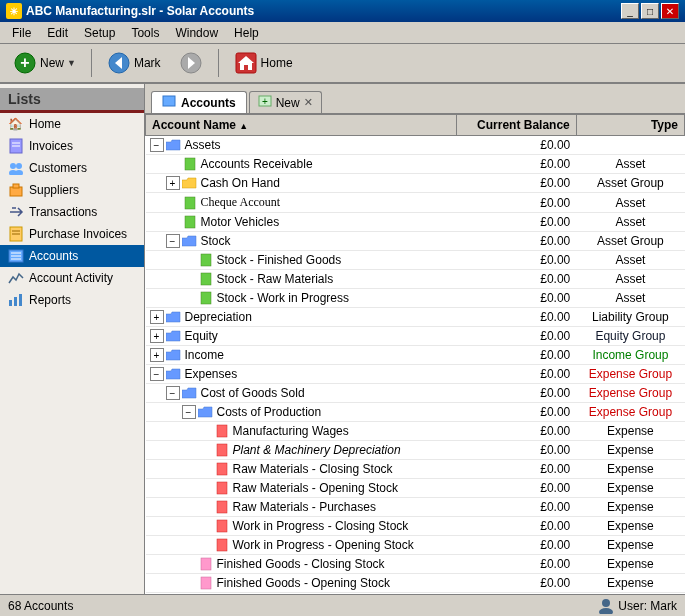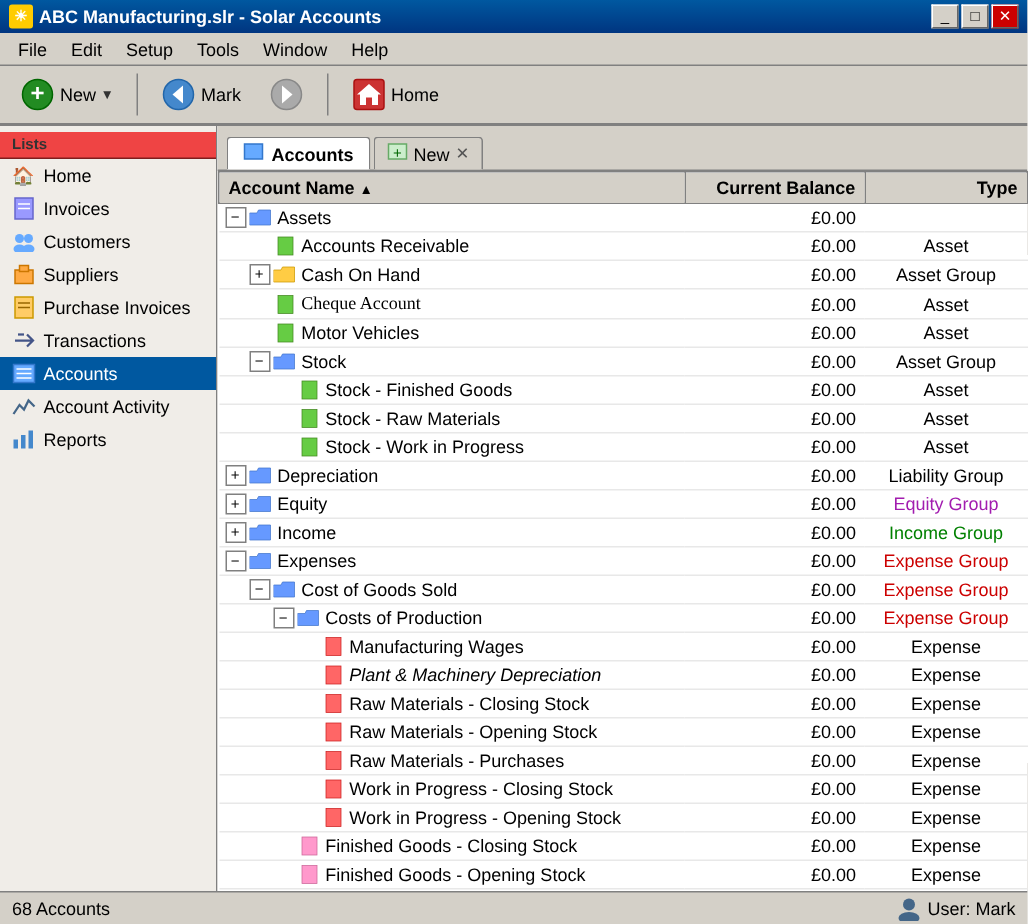--- a/index.html
+++ b/index.html
@@ -73,25 +73,25 @@
     }
 
     
     .sidebar {
       width: 145px;
       background: #f0ede8;
       border-right: 1px solid #808080;
       padding-top: 4px;
     }
     .sidebar-header {
-      font-size: 10px; font-weight: bold;
+      font-size: 14px; font-weight: bold;
       color: #333;
       padding: 3px 8px;
-      border-bottom: 1px solid #7f1d1d;
-      background: #ef4444;
+      border-bottom: 3px solid #7f1d1d;
+      background: #a3a3a3;
     }
     .sidebar-item {
       display: flex; align-items: center; gap: 5px;
       padding: 3px 8px;
       cursor: pointer;
       font-size: 12px;
       color: #000;
     }
     .sidebar-item.active { background: #0058a0; color: white; }
     .sidebar-item .si-icon { width: 16px; height: 16px; display: flex; align-items: center; justify-content: center; font-size: 12px; }
@@ -155,21 +155,21 @@
     thead th .sort-arrow { font-size: 9px; }
 
     tbody tr { border-bottom: 1px solid #e8e8e8; }
     tbody td { padding: 2px 6px; font-size: 12px; vertical-align: middle; }
     tbody td.balance { text-align: right; white-space: nowrap; }
     tbody td.type { text-align: center; white-space: nowrap; }
 
     .type-asset { color: #000; }
     .type-asset-group { color: #000; }
     .type-liability { color: #000; }
-    .type-equity { color: #a21caf; }
+    .type-equity { color: #0f172a; }
     .type-income-group { color: #008000; }
     .type-expense-group { color: #cc0000; }
     .type-expense { color: #000; }
 
     
     .tree-row { display: flex; align-items: center; }
     .expand-btn {
       width: 14px; height: 14px;
       border: 1px solid #808080;
       background: white;
@@ -300,36 +300,36 @@
       <span class="si-icon">
         <svg width="16" height="14">
             <rect x="2" y="4" width="12" height="9" fill="#ffaa44" stroke="#cc7700"></rect>
             <rect x="5" y="1" width="6" height="4" fill="#ffaa44" stroke="#cc7700"></rect>
           </svg>
       </span>
       <span>Suppliers</span>
     </div>
     <div class="sidebar-item">
       <span class="si-icon">
+        <svg width="16" height="14">
+            <path d="M2,7 L14,7 M10,3 L14,7 L10,11" stroke="#445588" stroke-width="1.5" fill="none"></path>
+            <path d="M4,3 L8,3" stroke="#445588" stroke-width="1.5"></path>
+          </svg>
+      </span>
+      <span>Transactions</span>
+    </div>
+    <div class="sidebar-item">
+      <span class="si-icon">
         <svg width="14" height="16">
             <rect x="1" y="1" width="12" height="14" fill="#ffcc66" stroke="#cc9900"></rect>
             <line x1="3" y1="5" x2="11" y2="5" stroke="#996600" stroke-width="1"></line>
             <line x1="3" y1="8" x2="11" y2="8" stroke="#996600" stroke-width="1"></line>
           </svg>
       </span>
       <span>Purchase Invoices</span>
-    </div>
-    <div class="sidebar-item">
-      <span class="si-icon">
-        <svg width="16" height="14">
-            <path d="M2,7 L14,7 M10,3 L14,7 L10,11" stroke="#445588" stroke-width="1.5" fill="none"></path>
-            <path d="M4,3 L8,3" stroke="#445588" stroke-width="1.5"></path>
-          </svg>
-      </span>
-      <span>Transactions</span>
     </div>
     <div class="sidebar-item active">
       <span class="si-icon">
         <svg width="16" height="14">
             <rect x="1" y="1" width="14" height="12" fill="#66aaff" stroke="#3377cc"></rect>
             <line x1="3" y1="4" x2="13" y2="4" stroke="white" stroke-width="1"></line>
             <line x1="3" y1="7" x2="13" y2="7" stroke="white" stroke-width="1"></line>
             <line x1="3" y1="10" x2="13" y2="10" stroke="white" stroke-width="1"></line>
           </svg>
       </span>

